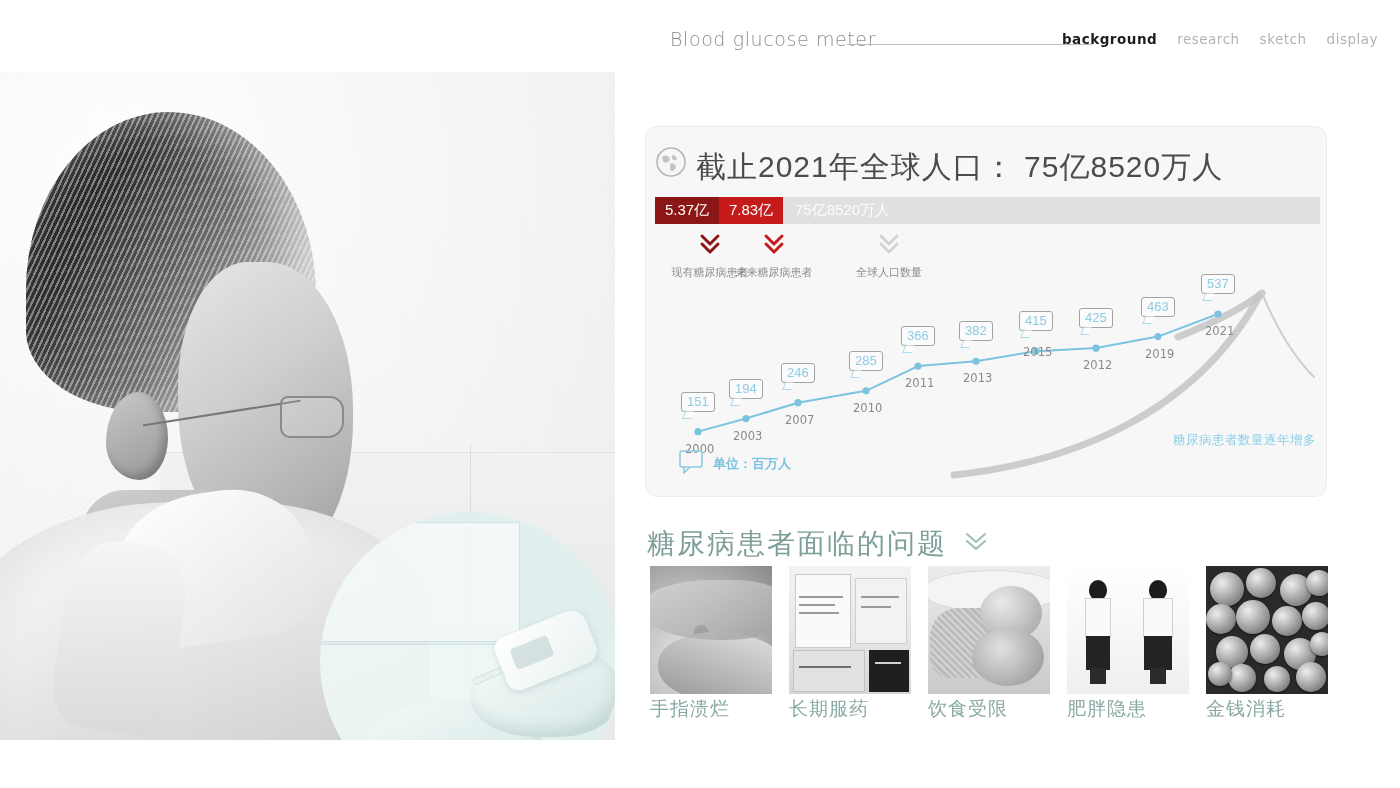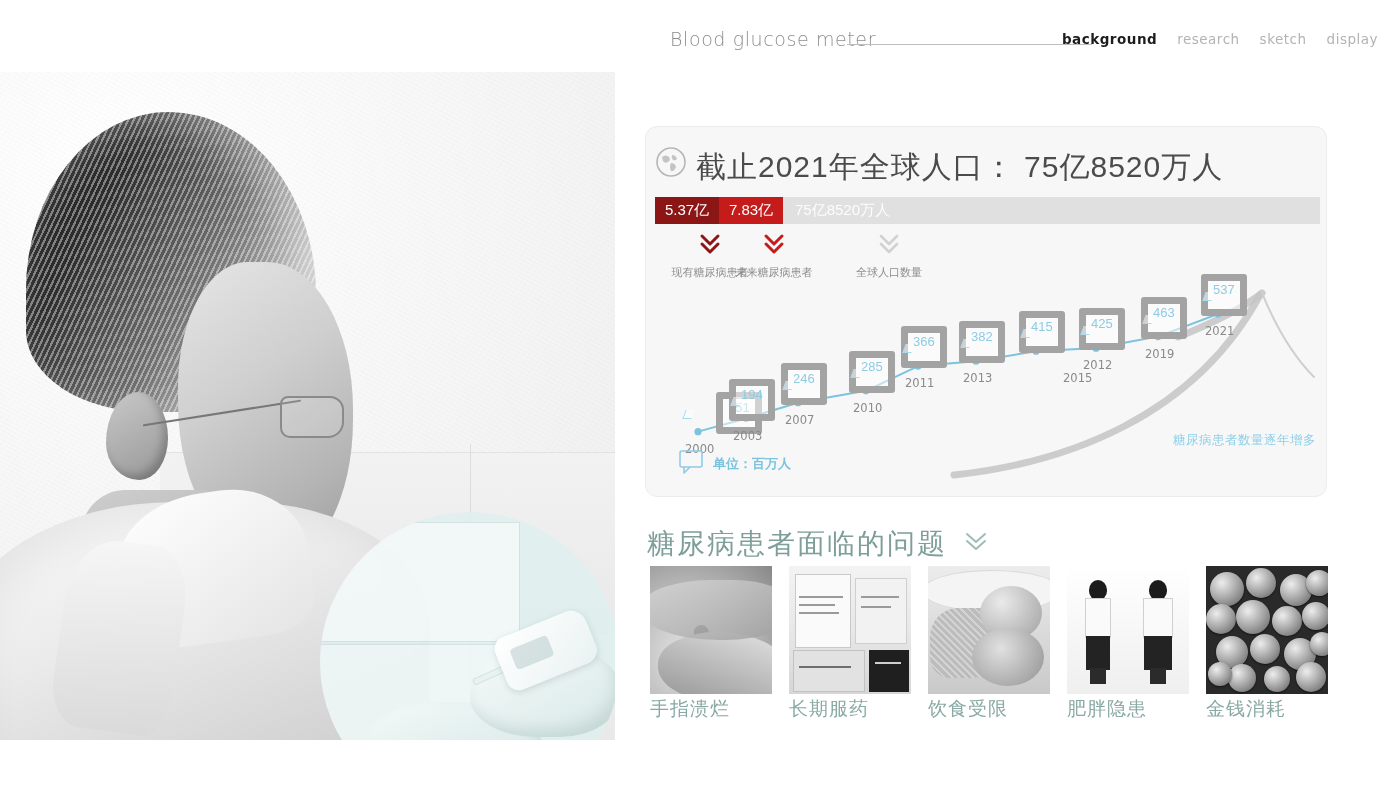--- a/index.html
+++ b/index.html
@@ -177,22 +177,22 @@
   .chev-group{ position:absolute; text-align:center; }
   .chev-label{ font-size:11px; color:#8d8d8d; margin-top:4px; white-space:nowrap; }
   #chev-1{ left:16px; top:104px; width:96px; }
   #chev-2{ left:80px; top:104px; width:96px; }
   #chev-3{ left:195px; top:104px; width:96px; }
 
   
   #chart{ position:absolute; left:0; top:150px; width:682px; height:195px; }
   .pt-label{
     position:absolute; font-size:13px; color:#8ecbe4; white-space:nowrap;
-    border:7px solid #a3a3a3; background:rgba(255,255,255,.5);
-    padding:1px 5px 12px; border-radius:3px; line-height:15px;
+    border:1px solid #a3a3a3; background:rgba(255,255,255,.5);
+    padding:1px 5px 2px; border-radius:3px; line-height:15px;
   }
   .pt-tail{
     position:absolute; width:9px; height:9px; border-left:1px solid #a9dbf0;
     border-bottom:1px solid #a9dbf0; background:rgba(255,255,255,.5);
     transform: skewX(-20deg);
   }
   .pt-year{
     position:absolute; font-size:11.5px; color:#8a8a8a; white-space:nowrap;
     font-family:"DejaVu Sans", sans-serif;
   }
@@ -359,41 +359,41 @@
           <circle cx="220" cy="113.80952380952381" r="3.6" fill="#7cc3e0"></circle>
           <circle cx="272" cy="89.12380952380953" r="3.6" fill="#7cc3e0"></circle>
           <circle cx="330" cy="84.24761904761905" r="3.6" fill="#7cc3e0"></circle>
           <circle cx="390" cy="74.19047619047619" r="3.6" fill="#7cc3e0"></circle>
           <circle cx="450" cy="71.14285714285714" r="3.6" fill="#7cc3e0"></circle>
           <circle cx="512" cy="59.561904761904756" r="3.6" fill="#7cc3e0"></circle>
           <circle cx="572" cy="37.00952380952381" r="3.6" fill="#7cc3e0"></circle>
         </g>
     </svg>
     <div id="chart-labels" style="position:absolute;left:0;top:150px;width:682px;height:195px">
-        <div class="pt-label" style="left: 35px; top: 114.648px; margin-left: 35px;">151</div>
+        <div class="pt-label" style="left: 35px; top: 114.648px;">151</div>
         <div class="pt-tail" style="left: 38px; top: 132.648px;"></div>
         <div class="pt-year" style="left: 39px; top: 164.648px;">2000</div>
         <div class="pt-label" style="left: 83px; top: 101.543px;">194</div>
         <div class="pt-tail" style="left: 86px; top: 119.543px;"></div>
         <div class="pt-year" style="left: 87px; top: 151.543px;">2003</div>
         <div class="pt-label" style="left: 135px; top: 85.6952px;">246</div>
         <div class="pt-tail" style="left: 138px; top: 103.695px;"></div>
         <div class="pt-year" style="left: 139px; top: 135.695px;">2007</div>
         <div class="pt-label" style="left: 203px; top: 73.8095px;">285</div>
         <div class="pt-tail" style="left: 206px; top: 91.8095px;"></div>
         <div class="pt-year" style="left: 207px; top: 123.81px;">2010</div>
         <div class="pt-label" style="left: 255px; top: 49.1238px;">366</div>
         <div class="pt-tail" style="left: 258px; top: 67.1238px;"></div>
         <div class="pt-year" style="left: 259px; top: 99.1238px;">2011</div>
         <div class="pt-label" style="left: 313px; top: 44.2476px;">382</div>
         <div class="pt-tail" style="left: 316px; top: 62.2476px;"></div>
         <div class="pt-year" style="left: 317px; top: 94.2476px;">2013</div>
         <div class="pt-label" style="left: 373px; top: 34.1905px;">415</div>
         <div class="pt-tail" style="left: 376px; top: 52.1905px;"></div>
-        <div class="pt-year" style="left: 377px; top: 94px; margin-left: 40px;">2015</div>
+        <div class="pt-year" style="left: 377px; top: 68px;">2015</div>
         <div class="pt-label" style="left: 433px; top: 31.1429px;">425</div>
         <div class="pt-tail" style="left: 436px; top: 49.1429px;"></div>
         <div class="pt-year" style="left: 437px; top: 81.1429px;">2012</div>
         <div class="pt-label" style="left: 495px; top: 19.5619px;">463</div>
         <div class="pt-tail" style="left: 498px; top: 37.5619px;"></div>
         <div class="pt-year" style="left: 499px; top: 69.5619px;">2019</div>
         <div class="pt-label" style="left: 555px; top: -2.99048px;">537</div>
         <div class="pt-tail" style="left: 558px; top: 15.0095px;"></div>
         <div class="pt-year" style="left: 559px; top: 47.0095px;">2021</div>
       </div>

